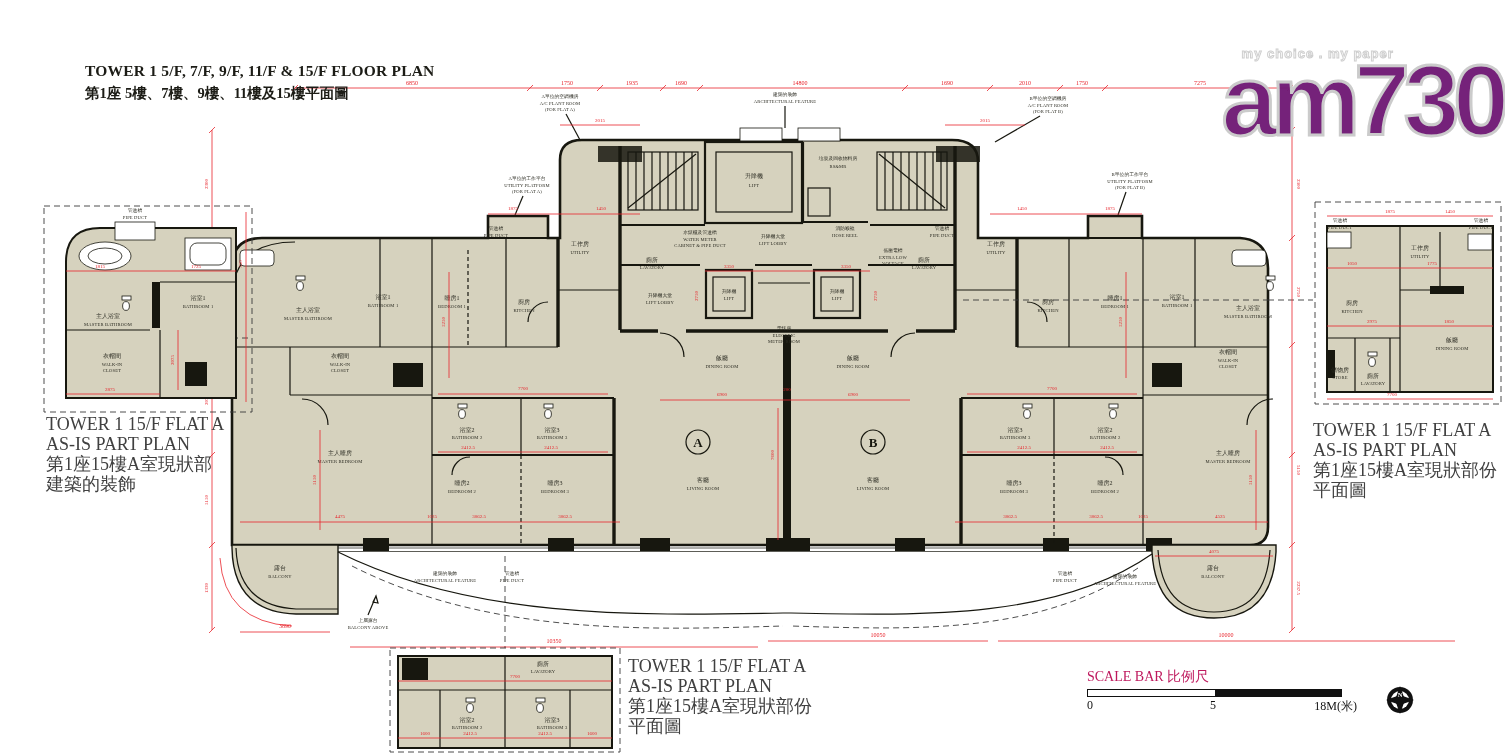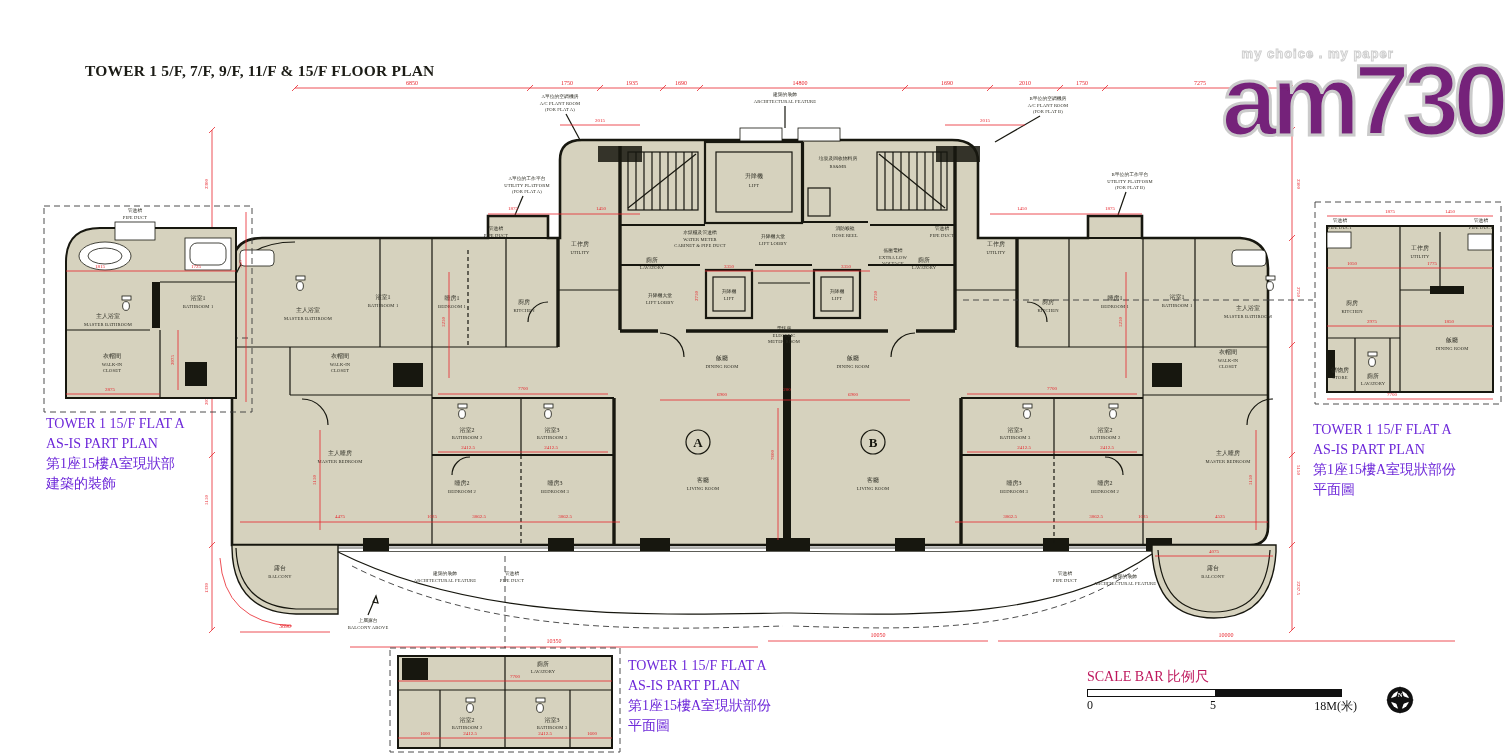--- a/index.html
+++ b/index.html
@@ -9,21 +9,21 @@
   .title{position:absolute;left:85px;top:12px;z-index:6;line-height:22px;margin-top:48px;}
   .title .t1{font-weight:bold;font-size:15.5px;letter-spacing:.2px;}
   .title .t2{font-weight:bold;font-size:14.5px;}
   
   .wm{position:absolute;top:46px;right:2px;z-index:7;text-align:left;pointer-events:none;opacity:.96;}
   .wm .tag{font-family:"Liberation Sans",sans-serif;font-weight:bold;font-size:13px;color:#fff;
            margin-left:20px;-webkit-text-stroke:1px #cdcdcd;letter-spacing:1px;}
   .wm .logo{font-family:"Liberation Sans",sans-serif;font-weight:bold;font-size:100px;line-height:78px;
             color:#701a75;-webkit-text-stroke:3px #c9c9c9;letter-spacing:-6px;}
   
-  .cap{position:absolute;z-index:6;font-size:14px;line-height:20px;color:#6d28d9;}
+  .cap{position:absolute;z-index:6;font-size:18px;line-height:20px;color:#404040;}
   .cap-left{left:46px;top:414px;}
   .cap-right{left:1313px;top:420px;}
   .cap-bottom{left:628px;top:656px;}
   
   .scalebar{position:absolute;left:1087px;top:668px;width:256px;z-index:6;}
   .sb-title{font-size:14px;color:#be185d;margin-bottom:3px;}
   .sb-bar{display:flex;width:253px;height:6px;border:1.2px solid #111;}
   .sb-white{flex:1;background:#fff;}
   .sb-black{flex:1;background:#111;}
   .sb-ticks{position:relative;height:14px;font-size:12px;color:#111;}
@@ -525,20 +525,21 @@
     <circle cx="1400" cy="700" r="13" fill="#111"></circle>
     <circle cx="1400" cy="700" r="9" fill="#fff"></circle>
     <path d="M1400,686 L1405,700 L1400,714 L1395,700 Z" fill="#111"></path>
     <path d="M1386,700 L1400,695 L1414,700 L1400,705 Z" fill="#111"></path>
     <text x="1400" y="697" text-anchor="middle" font-size="6.5" fill="#fff" font-weight="bold">N</text>
   </g>
 </svg>
 
   <div class="title">
     <div class="t1">TOWER 1 5/F, 7/F, 9/F, 11/F &amp; 15/F FLOOR PLAN</div>
+    <div class="t2">第1座 5樓、7樓、9樓、11樓及15樓平面圖</div>
   </div>
 
   <div class="wm">
     <div class="tag">my choice . my paper</div>
     <div class="logo">am730</div>
   </div>
 
   <div class="cap cap-left">
     <div>TOWER 1 15/F FLAT A</div>
     <div>AS-IS PART PLAN</div>

